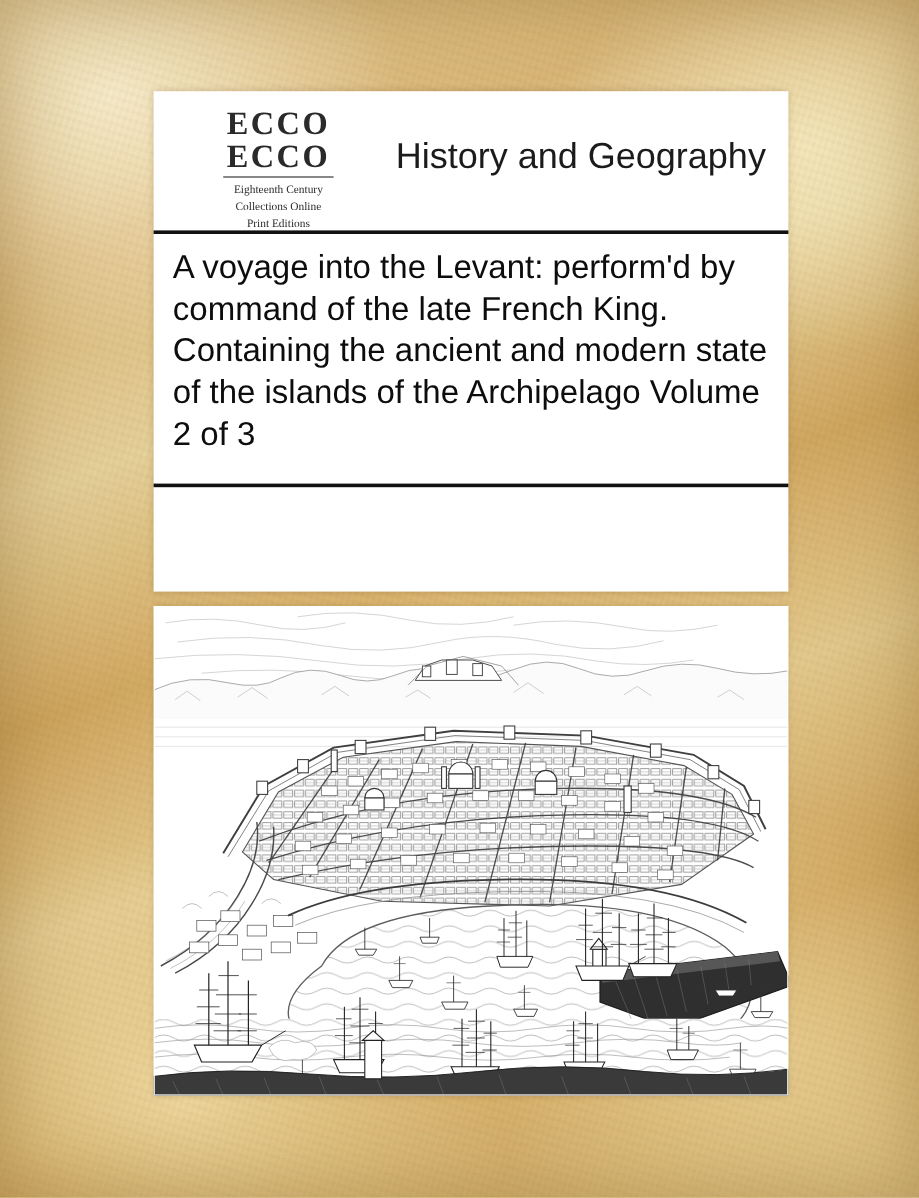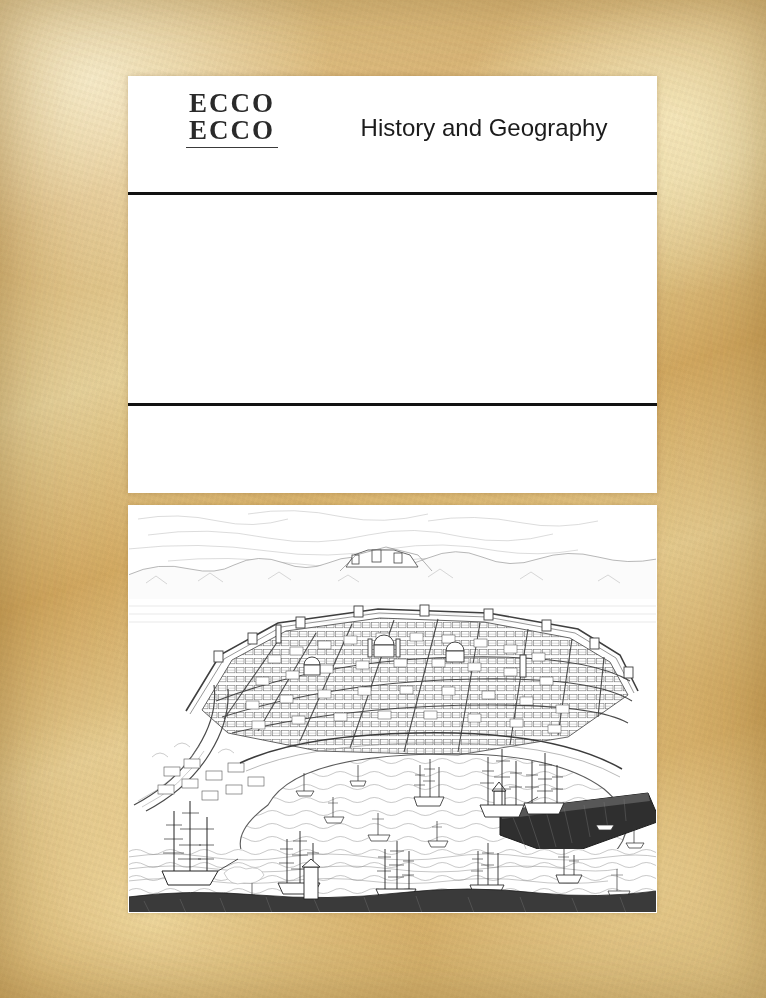--- a/index.html
+++ b/index.html
@@ -98,21 +98,21 @@
     color: #2c2c2c;
   }
 
   
   .category {
     position: absolute;
     left: 196px;
     top: 38px;
     width: 320px;
     text-align: center;
-    font-size: 24px;
+    font-size: 30px;
     color: #1b1b1b;
     font-family: "Liberation Sans", sans-serif;
   }
 
   
   .hr-top {
     position: absolute;
     left: 0;
     top: 116px;
     width: 100%;
@@ -176,26 +176,32 @@
 
 <div class="title-panel">
   <div class="panel-inner">
 
     <div class="ecco-block">
       <div class="ecco-logo">
         <div class="row1">ECCO</div>
         <div class="row2">ECCO</div>
       </div>
       <div class="ecco-rule"></div>
+      <div class="ecco-sub">
+        <div>Eighteenth Century</div>
+        <div>Collections Online</div>
+        <div>Print Editions</div>
+      </div>
     </div>
 
     <div class="category">History and Geography</div>
 
     <div class="hr-top"></div>
 
+    <div class="book-title">A voyage into the Levant: perform'd by command of the late French King. Containing the ancient and modern state of the islands of the Archipelago Volume 2 of 3</div>
 
     <div class="hr-bottom"></div>
 
   </div>
 </div>
 
 <div class="engraving">
   <svg viewBox="0 0 529 408" xmlns="http://www.w3.org/2000/svg">
     <defs>
       <pattern id="hatch" width="6" height="6" patternUnits="userSpaceOnUse" patternTransform="rotate(35)">

